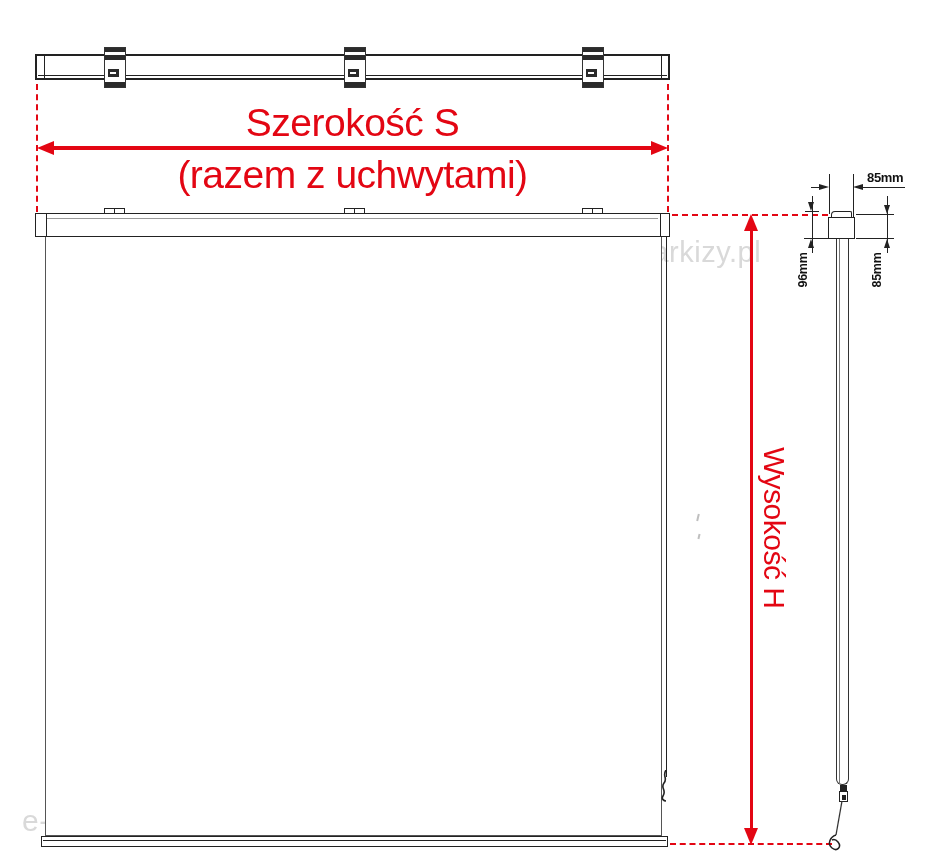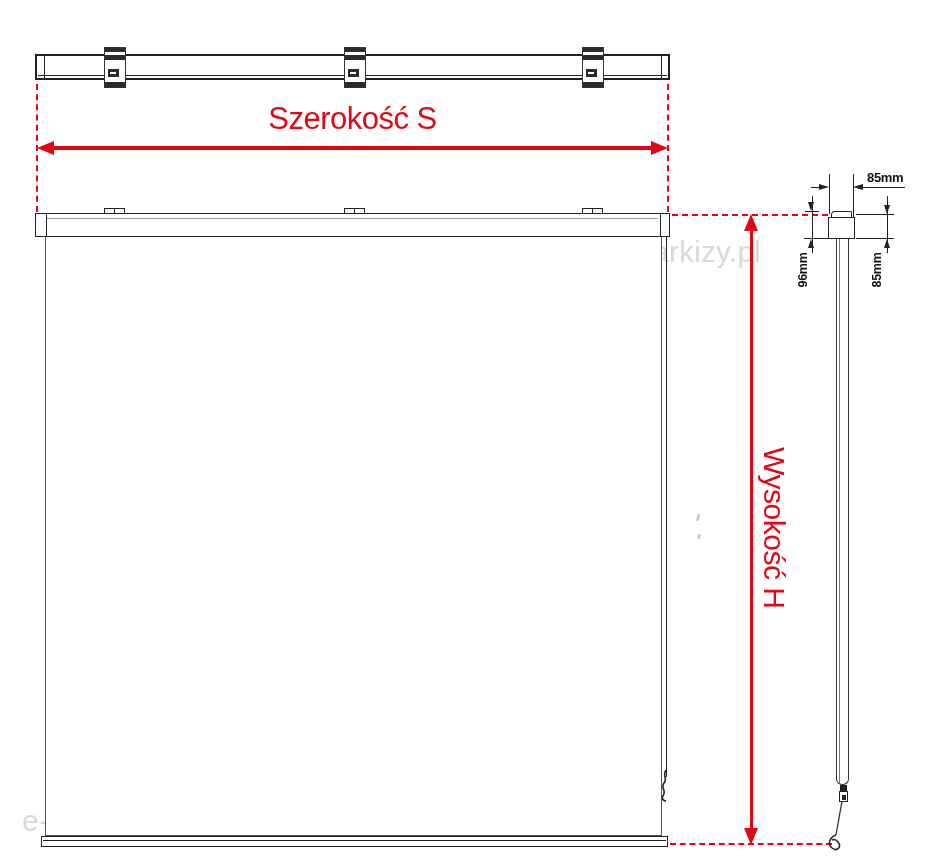--- a/index.html
+++ b/index.html
@@ -20,21 +20,21 @@
   .vline{position:absolute;border-left:1.25px solid var(--line-dark);}
   .gray-hline{position:absolute;border-top:1px solid #999;}
 
   
   .red-dash-v{position:absolute;width:0;border-left:2px dashed var(--dimension-red);}
   .red-dash-h{position:absolute;height:0;border-top:2px dashed var(--dimension-red);}
   .red-bar-h{position:absolute;height:3.5px;background:var(--dimension-red);}
   .red-bar-v{position:absolute;width:3.5px;background:var(--dimension-red);}
   .tri{position:absolute;width:0;height:0;}
 
-  .red-label{position:absolute;color:var(--dimension-red);font-size:31px;letter-spacing:-.5px;text-align:center;white-space:nowrap;}
+  .red-label{position:absolute;color:var(--dimension-red);font-size:39px;letter-spacing:-.5px;text-align:center;white-space:nowrap;}
   .red-label-v{position:absolute;color:var(--dimension-red);font-size:30px;letter-spacing:-.5px;writing-mode:vertical-rl;white-space:nowrap;}
 
   .dim-text{position:absolute;color:#111;font-size:13px;font-weight:bold;letter-spacing:-.3px;white-space:nowrap;}
   .dim-text-v{position:absolute;width:44px;text-align:center;color:#111;font-size:12.5px;font-weight:bold;letter-spacing:-.3px;transform:rotate(-90deg);white-space:nowrap;}
 
   
   .headrail{position:absolute;left:35px;top:54px;width:635px;height:26px;border:2px solid var(--line-dark);background:#fff;}
   .bracket{position:absolute;top:47px;width:22px;height:41px;border:1px solid #333;background:#fff;z-index:3;}
   .bracket .b1{position:absolute;left:0;top:0;width:100%;height:4px;background:#2b2b2b;}
   .bracket .b2{position:absolute;left:0;top:7px;width:100%;height:5px;background:#2b2b2b;}
@@ -93,20 +93,21 @@
   </div>
 
   <div class="red-dash-v" style="left:36px;top:84px;height:128px;"></div>
   <div class="red-dash-v" style="left:667px;top:84px;height:128px;"></div>
 
   <div class="red-bar-h" style="left:53px;top:146px;width:599px;"></div>
   <div class="tri" style="left:37px;top:141px;border-right:17px solid var(--dimension-red);border-top:7px solid transparent;border-bottom:7px solid transparent;"></div>
   <div class="tri" style="left:651px;top:141px;border-left:17px solid var(--dimension-red);border-top:7px solid transparent;border-bottom:7px solid transparent;"></div>
 
   <div class="red-label" style="left:35px;top:101px;width:635px;">Szerokość S</div>
+  <div class="red-label" style="left:35px;top:153px;width:635px;">(razem z uchwytami)</div>
 
   <div class="mount-tab" style="left:104px;"></div>
   <div class="mount-tab" style="left:344px;"></div>
   <div class="mount-tab" style="left:582px;"></div>
 
   <div class="front-cassette"></div>
   <div class="vline" style="left:45.5px;top:214px;height:22px;z-index:2;"></div>
   <div class="vline" style="left:659.5px;top:214px;height:22px;z-index:2;"></div>
   <div class="gray-hline" style="left:47px;top:217.5px;width:611px;z-index:2;"></div>
 

